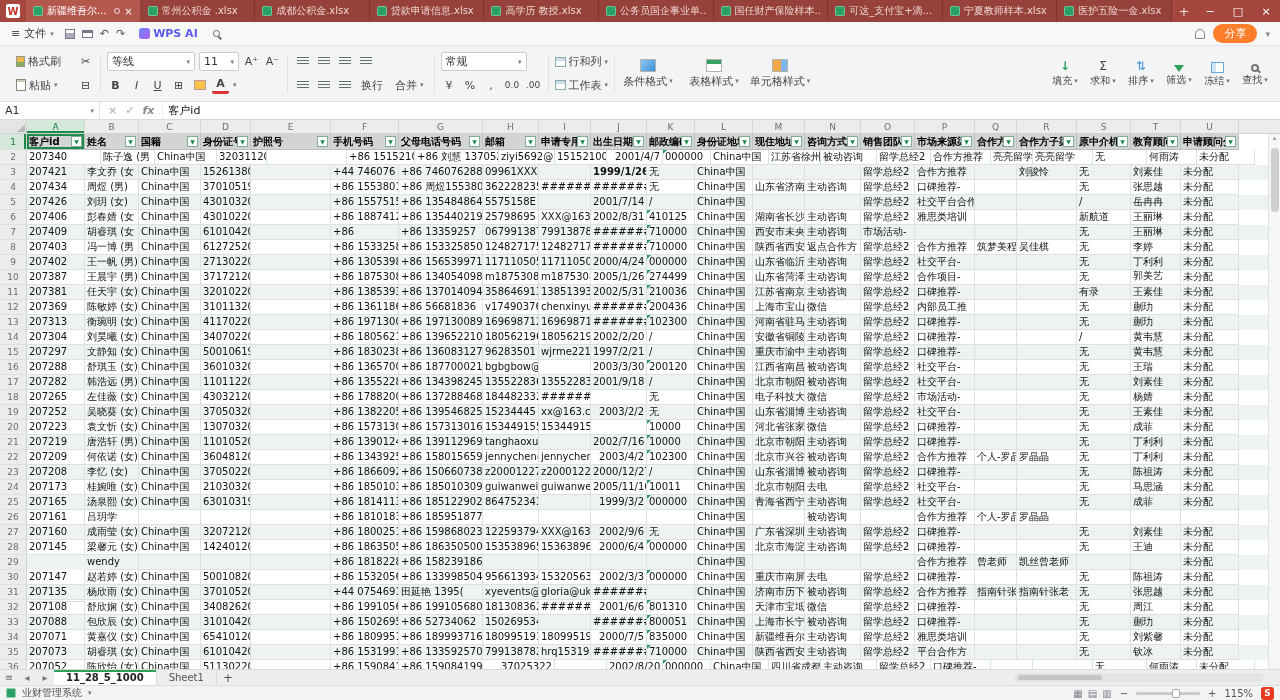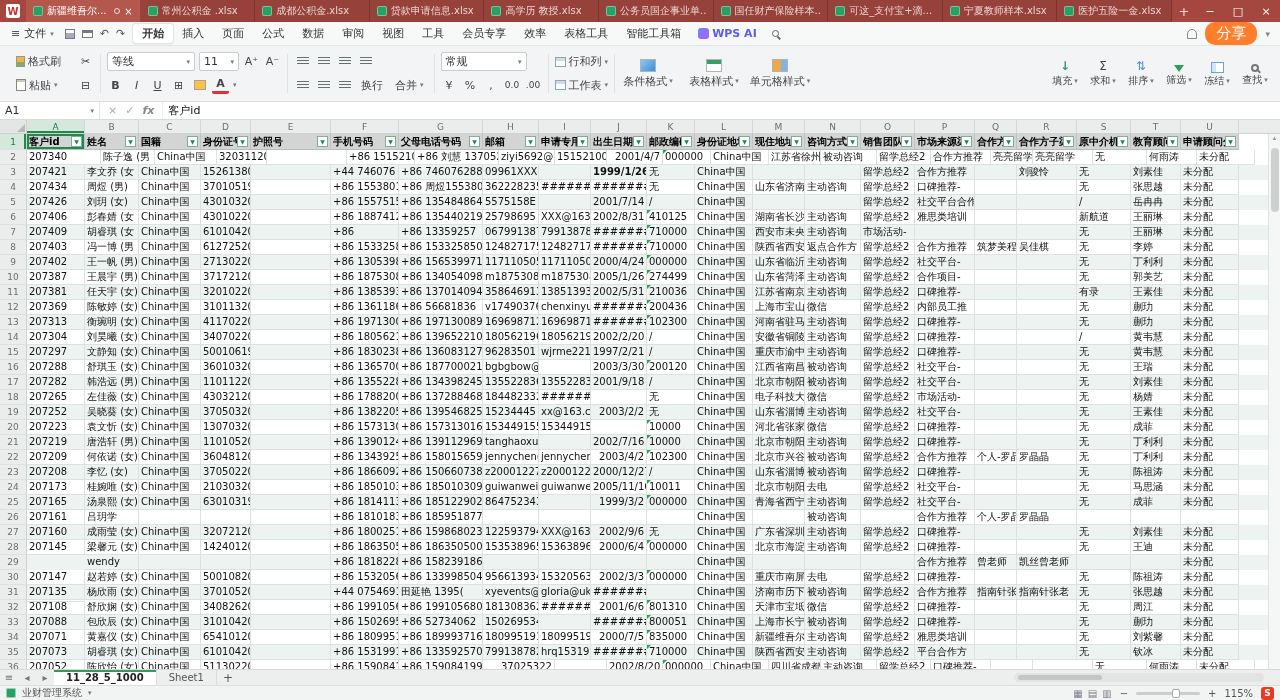--- a/index.html
+++ b/index.html
@@ -31,21 +31,21 @@
   .arrow-ic { font-size:11px; color:#556; }
   .menu-item { padding:2px 9px; border-radius:3px; color:#333; white-space:nowrap; }
   .menu-item.active { background:#fff; box-shadow:0 0 0 1px #e2e4e4,0 1px 2px rgba(0,0,0,.12); font-weight:bold; }
   .wps-ai { font-weight:bold; color:#5b5bf0; padding:0 6px; display:flex; align-items:center; gap:3px; white-space:nowrap; }
   .ai-logo { width:11px; height:11px; border-radius:3px; background:linear-gradient(135deg,#6a8bff,#b05bf0); }
   .searchbtn { width:22px; display:flex; align-items:center; justify-content:center; }
   .mag { width:7px; height:7px; border:1.5px solid #666; border-radius:50%; position:relative; }
   .mag::after { content:""; position:absolute; width:4px; height:1.5px; background:#666; right:-3px; bottom:-2px; transform:rotate(45deg); }
   .mb-right { margin-left:auto; display:flex; align-items:center; gap:8px; padding-right:6px; }
   .bell { width:10px; height:10px; border:1.5px solid #888; border-radius:50% 50% 0 0; }
-  .share-btn { background:#ff7e2b; color:#fff; border-radius:10px; padding:2px 11px; display:flex; align-items:center; gap:3px; font-size:15px; }
+  .share-btn { background:#ff7e2b; color:#fff; border-radius:10px; padding:2px 11px; display:flex; align-items:center; gap:3px; font-size:11px; }
   .collapse { color:#888; font-size:9px; }
 
   
   .ribbon { height:56px; background:#f3f4f5; border-bottom:1px solid #dcdede; display:flex; align-items:stretch; padding:3px 6px; flex:none; }
   .rgroup { display:flex; flex-direction:column; justify-content:space-around; padding:1px 6px; }
   .rdivider { width:1px; background:#e0e2e2; margin:5px 0; flex:none; }
   .rrow { display:flex; align-items:center; gap:4px; height:22px; }
   .rbtn { display:flex; align-items:center; gap:3px; padding:1px 4px; border-radius:2px; color:#444; white-space:nowrap; }
   .sbtn { min-width:17px; height:17px; display:flex; align-items:center; justify-content:center; border-radius:2px; color:#444; font-size:11px; }
   .combo { border:1px solid #c9cccc; background:#fff; height:19px; display:flex; align-items:center; justify-content:space-between; padding:0 4px; color:#333; border-radius:2px; }
@@ -188,34 +188,20 @@
       <span class="arrow-ic">≡</span>
       <span>文件</span>
       <span class="crt">▾</span>
     </div>
     <div class="qat">
       <span class="qi-save"></span>
       <span class="qi-print"></span>
       <span class="arrow-ic">↶</span>
       <span class="arrow-ic">↷</span>
     </div>
-    <div style="display:flex;">
-        <span class="menu-item active">开始</span>
-        <span class="menu-item">插入</span>
-        <span class="menu-item">页面</span>
-        <span class="menu-item">公式</span>
-        <span class="menu-item">数据</span>
-        <span class="menu-item">审阅</span>
-        <span class="menu-item">视图</span>
-        <span class="menu-item">工具</span>
-        <span class="menu-item">会员专享</span>
-        <span class="menu-item">效率</span>
-        <span class="menu-item">表格工具</span>
-        <span class="menu-item">智能工具箱</span>
-      </div>
     <div class="wps-ai">
       <span class="ai-logo"></span>
       <span>WPS AI</span>
     </div>
     <div class="searchbtn">
         <span class="mag"></span>
       </div>
     <div class="mb-right">
       <span class="bell"></span>
       <div class="share-btn">
@@ -733,21 +719,21 @@
           <div class="gcell num" style="width: 56px;">2005/1/26</div>
           <div class="gcell tri" style="width: 48px;">274499</div>
           <div class="gcell" style="width: 58px;">China中国</div>
           <div class="gcell" style="width: 52px;">山东省菏泽</div>
           <div class="gcell" style="width: 56px;">主动咨询</div>
           <div class="gcell" style="width: 54px;">留学总经2</div>
           <div class="gcell" style="width: 60px;">合作项目-</div>
           <div class="gcell" style="width: 42px;"></div>
           <div class="gcell" style="width: 60px;"></div>
           <div class="gcell" style="width: 54px;">无</div>
-          <div class="gcell" style="width: 50px;">郭美艺</div>
+          <div class="gcell" style="width: 50px; font-family: Liberation Mono, monospace;">郭美艺</div>
           <div class="gcell" style="width: 58px;">未分配</div>
         </div>
         <div class="grow band">
           <div class="rowhead">11</div>
           <div class="gcell" style="width: 58px;">207381</div>
           <div class="gcell" style="width: 54px;">任天宇 (女)</div>
           <div class="gcell" style="width: 62px;">China中国</div>
           <div class="gcell" style="width: 50px;">32010220020531242X</div>
           <div class="gcell" style="width: 80px;"></div>
           <div class="gcell" style="width: 68px;">+86 13853932</div>

